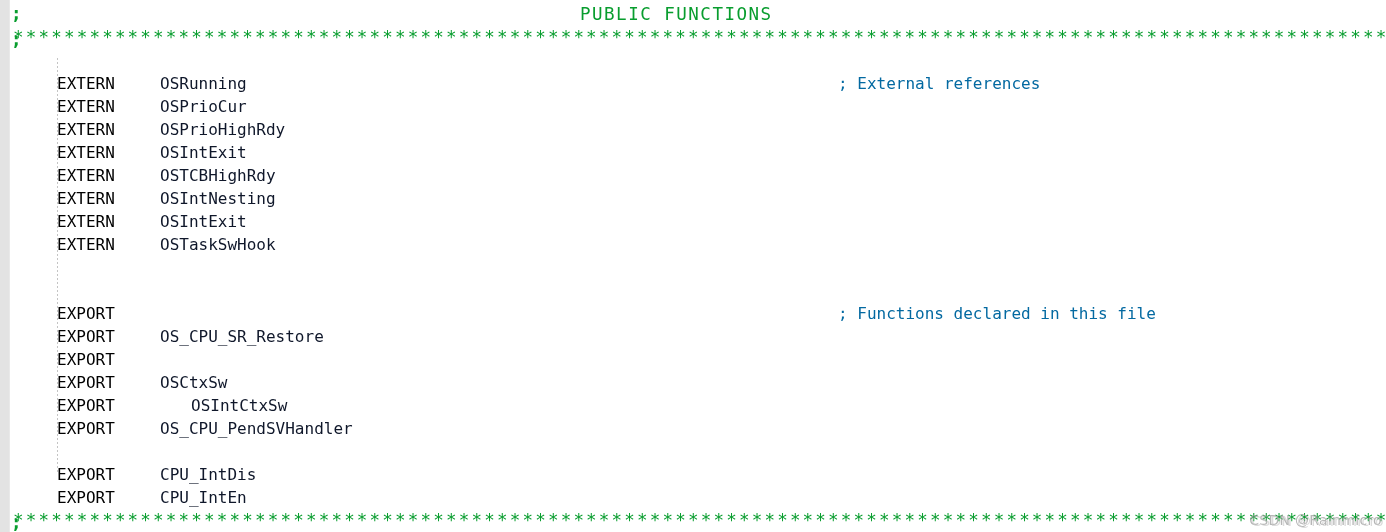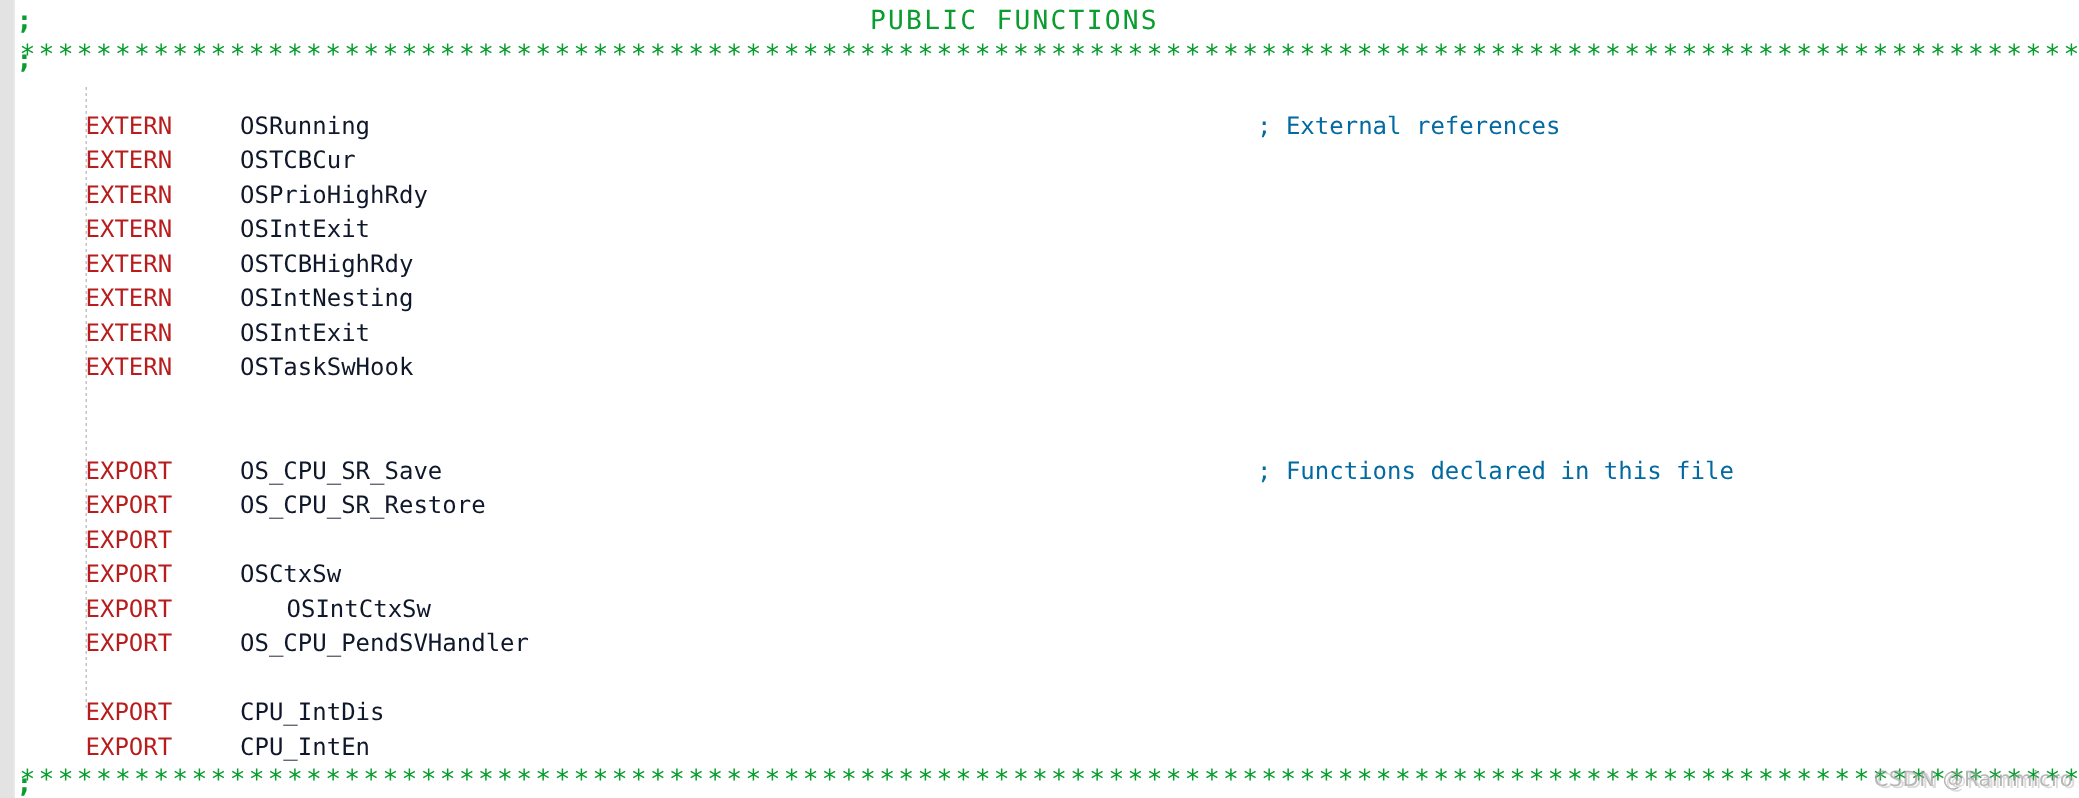--- a/index.html
+++ b/index.html
@@ -42,21 +42,21 @@
   }
   #code {
     position: absolute;
     left: 0;
     top: 0;
     width: 1386px;
     height: 532px;
   }
   .kw {
     position: absolute;
-    color: #b91c1c;
+    color: #000000;
     white-space: pre;
   }
   .ident {
     position: absolute;
     color: #0f172a;
     white-space: pre;
   }
   .cmt {
     position: absolute;
     color: #0369a1;
@@ -117,36 +117,35 @@
   <div id="indent-guide"></div>
 
   <div id="code">
       <div class="semi" style="left: 11px; top: 3px; height: 23px; line-height: 23px;">;</div>
       <div class="title-text" style="left: 580px; top: 3px; height: 23px; line-height: 23px;">PUBLIC FUNCTIONS</div>
       <div class="stars" style="left: 13px; top: 26px; height: 23px; line-height: 23px;">********************************************************************************************************************</div>
       <div class="semi" style="left: 11px; top: 29px; height: 23px; line-height: 23px; font-weight: bold;">;</div>
       <div class="kw" style="left: 57px; top: 72px; height: 23px; line-height: 23px;">EXTERN</div>
       <div class="ident" style="left: 160px; top: 72px; height: 23px; line-height: 23px;">OSRunning</div>
       <div class="kw" style="left: 57px; top: 95px; height: 23px; line-height: 23px;">EXTERN</div>
-      <div class="ident" style="left: 160px; top: 95px; height: 23px; line-height: 23px;">OSTCBCur</div>
+      <div class="ident" style="left: 160px; top: 95px; height: 23px; line-height: 23px;">OSPrioCur</div>
       <div class="kw" style="left: 57px; top: 118px; height: 23px; line-height: 23px;">EXTERN</div>
       <div class="ident" style="left: 160px; top: 118px; height: 23px; line-height: 23px;">OSPrioHighRdy</div>
       <div class="kw" style="left: 57px; top: 141px; height: 23px; line-height: 23px;">EXTERN</div>
       <div class="ident" style="left: 160px; top: 141px; height: 23px; line-height: 23px;">OSIntExit</div>
       <div class="kw" style="left: 57px; top: 164px; height: 23px; line-height: 23px;">EXTERN</div>
       <div class="ident" style="left: 160px; top: 164px; height: 23px; line-height: 23px;">OSTCBHighRdy</div>
       <div class="kw" style="left: 57px; top: 187px; height: 23px; line-height: 23px;">EXTERN</div>
       <div class="ident" style="left: 160px; top: 187px; height: 23px; line-height: 23px;">OSIntNesting</div>
       <div class="kw" style="left: 57px; top: 210px; height: 23px; line-height: 23px;">EXTERN</div>
       <div class="ident" style="left: 160px; top: 210px; height: 23px; line-height: 23px;">OSIntExit</div>
       <div class="kw" style="left: 57px; top: 233px; height: 23px; line-height: 23px;">EXTERN</div>
       <div class="ident" style="left: 160px; top: 233px; height: 23px; line-height: 23px;">OSTaskSwHook</div>
       <div class="cmt" style="left: 838px; top: 72px; height: 23px; line-height: 23px;">; External references</div>
       <div class="kw" style="left: 57px; top: 302px; height: 23px; line-height: 23px;">EXPORT</div>
-      <div class="ident" style="left: 160px; top: 302px; height: 23px; line-height: 23px;">OS_CPU_SR_Save</div>
       <div class="kw" style="left: 57px; top: 325px; height: 23px; line-height: 23px;">EXPORT</div>
       <div class="ident" style="left: 160px; top: 325px; height: 23px; line-height: 23px;">OS_CPU_SR_Restore</div>
       <div class="kw" style="left: 57px; top: 348px; height: 23px; line-height: 23px;">EXPORT</div>
       <div class="kw" style="left: 57px; top: 371px; height: 23px; line-height: 23px;">EXPORT</div>
       <div class="ident" style="left: 160px; top: 371px; height: 23px; line-height: 23px;">OSCtxSw</div>
       <div class="kw" style="left: 57px; top: 394px; height: 23px; line-height: 23px;">EXPORT</div>
       <div class="ident" style="left: 160px; top: 394px; height: 23px; line-height: 23px; margin-left: 31px;">OSIntCtxSw</div>
       <div class="kw" style="left: 57px; top: 417px; height: 23px; line-height: 23px;">EXPORT</div>
       <div class="ident" style="left: 160px; top: 417px; height: 23px; line-height: 23px;">OS_CPU_PendSVHandler</div>
       <div class="cmt" style="left: 838px; top: 302px; height: 23px; line-height: 23px;">; Functions declared in this file</div>

